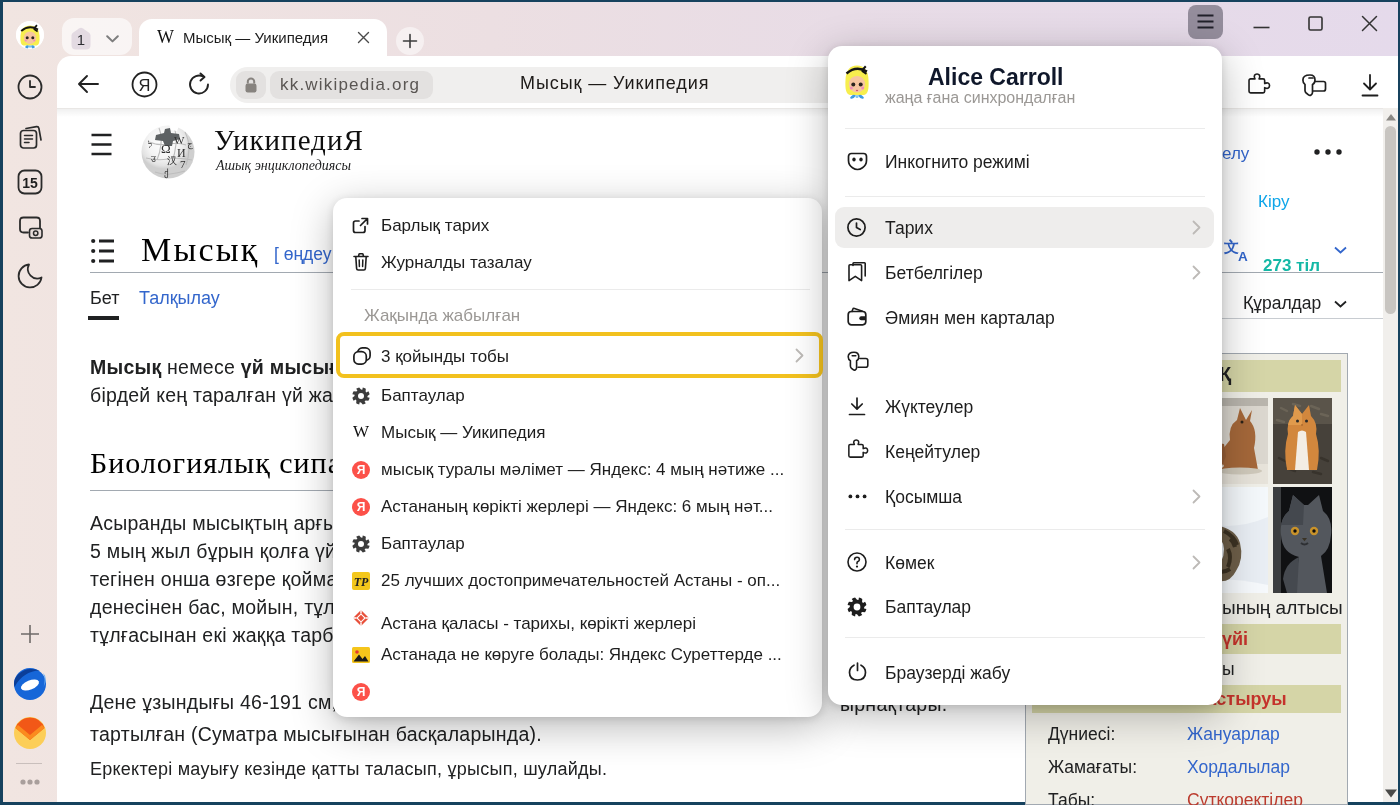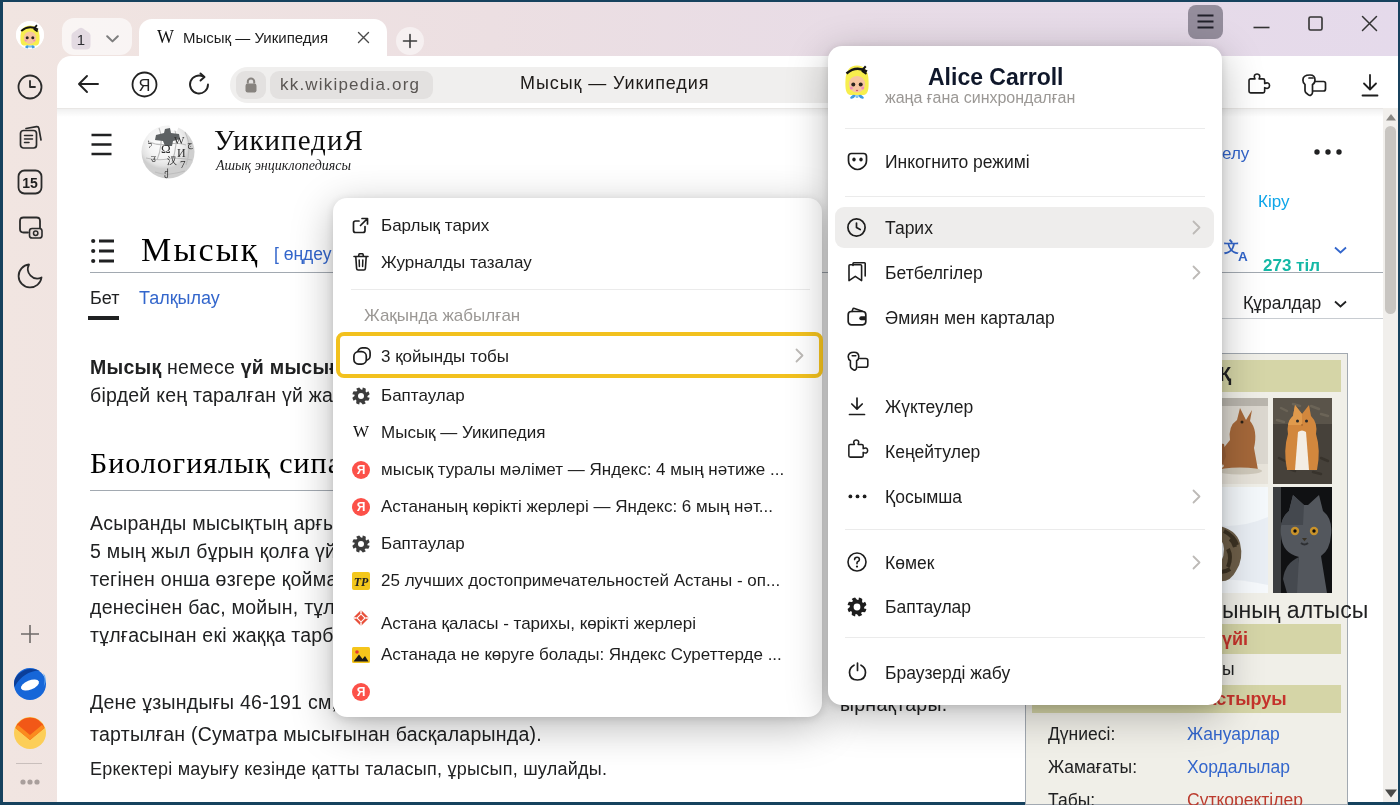--- a/index.html
+++ b/index.html
@@ -299,21 +299,21 @@
     <path d="M31 18 L20 8 L16 24 Q6 32 8 48 Q9 66 26 70 L20 106 L54 106 L48 69 Q57 63 58 48 Q60 32 50 24 L46 8 L35 18 Z" fill="#53575d"></path>
     <path d="M31 18 L20 8 L16 24 Q10 29 8 38 L30 38 Z" fill="#44484e"></path>
     <path d="M26 70 Q12 76 10 92 L14 106 L24 106 Z" fill="#45494f"></path>
     <circle cx="22" cy="44" r="4.2" fill="#c8922a"></circle>
       <circle cx="41" cy="44" r="4.2" fill="#c8922a"></circle>
     <circle cx="22" cy="44" r="1.7" fill="#0c0c0c"></circle>
       <circle cx="41" cy="44" r="1.7" fill="#0c0c0c"></circle>
     <path d="M28 56 Q31.5 59 35 56" stroke="#2e3033" stroke-width="2" fill="none"></path>
     <path d="M29 51 l5 0 l-2.5 3.2 Z" fill="#3a3326"></path>
   </svg>
-  <div class="abs" style="left:1222px;top:597px;font-size:23px;color:#202122;">ының алтысы</div>
+  <div class="abs" style="left:1222px;top:597px;font-size:19px;color:#202122;">ының алтысы</div>
   <div class="abs" style="left:1032px;top:624px;width:309px;height:30px;background:#d5d5a7;"></div>
   <div class="abs" style="left:1222px;top:629px;font-size:18px;font-weight:bold;color:#c5332b;">үйі</div>
   <div class="abs" style="left:1222px;top:659px;font-size:17.5px;color:#202122;">ы</div>
   <div class="abs" style="left:1032px;top:685px;width:309px;height:28px;background:#d5d5a7;"></div>
   <div class="abs" style="left:1186px;top:689px;font-size:18px;font-weight:bold;color:#c5332b;transform:translateX(-50%);">Ғылыми топтастыруы</div>
   <div class="abs" style="left:1048px;top:724px;font-size:17.5px;">Дүниесі:</div>
   <div class="abs" style="left:1187px;top:724px;font-size:17.5px;color:#3366cc;">Жануарлар</div>
   <div class="abs" style="left:1048px;top:757px;font-size:17.5px;">Жамағаты:</div>
   <div class="abs" style="left:1187px;top:757px;font-size:17.5px;color:#3366cc;">Хордалылар</div>
   <div class="abs" style="left:1048px;top:790px;font-size:17.5px;">Табы:</div>

